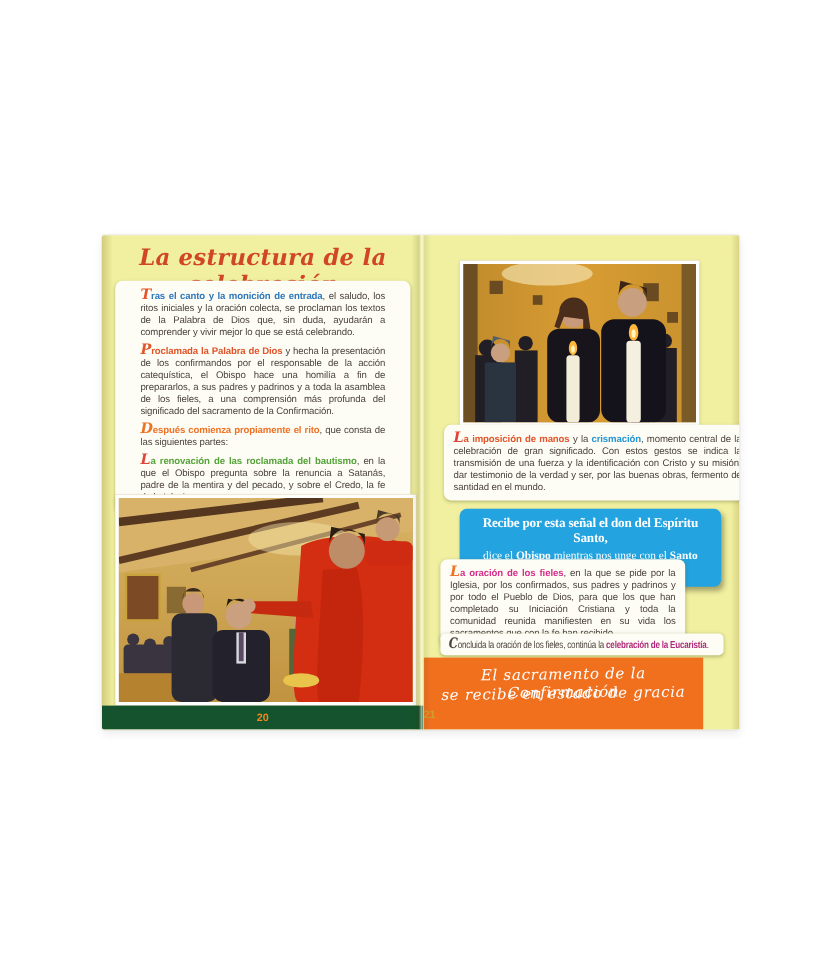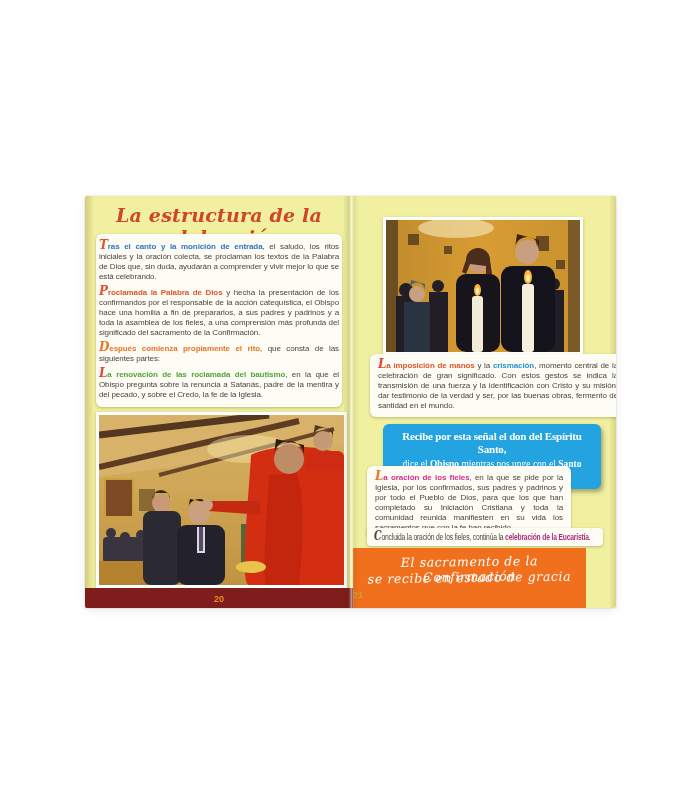--- a/index.html
+++ b/index.html
@@ -29,27 +29,27 @@
   b.lead{font-weight:bold;}
   .c-redorange{color:#e0552b;}
   .c-blue{color:#2e77bd;}
   .c-orange{color:#ee7226;}
   .c-red{color:#e04438;}
   .c-green{color:#55a339;}
   .c-skyblue{color:#2594d2;}
   .c-magenta{color:#d62e8c;}
   .c-darkmagenta{color:#ae2a7a;font-weight:bold;}
   .c-dark{color:#4c443c;}
-  .left-box{left:11px;top:38px;width:246px;padding:7px 3px;box-sizing:border-box;}
+  .left-box{left:11px;top:38px;width:246px;padding:7px 21px;box-sizing:border-box;}
   .photo{position:absolute;border:3px solid #ffffff;box-sizing:border-box;
     box-shadow:0 1px 3px rgba(90,85,40,0.3);overflow:hidden;background:#c8a157;}
   .photo-left{left:11px;top:216px;width:251px;height:176px;}
   .photo-right{left:30px;top:21px;width:200px;height:138px;}
   .pagenum-strip{position:absolute;left:0;top:392px;width:100%;height:20px;
-    background:#7f1d1d;text-align:center;}
+    background:#14532d;text-align:center;}
   .pagenum-left{font-weight:bold;font-size:9px;color:#ef8b1e;line-height:20px;}
   .box1{left:17px;top:158px;width:256px;padding:6px 8px;box-sizing:border-box;}
   .banner{position:absolute;left:30px;top:228px;width:218px;box-sizing:border-box;
     background:#23a3e0;border-radius:6px;padding:6px 6px 7px 6px;text-align:center;color:#ffffff;
     box-shadow:2px 3px 4px rgba(95,90,50,0.5);font-family:Liberation Serif, serif;}
   .banner-line1{font-weight:bold;font-size:11px;line-height:13px;letter-spacing:-0.2px;}
   .banner-line2{font-size:9.5px;line-height:12px;margin-top:2px;}
   .box2{left:14px;top:270px;width:204px;padding:6px 8px;box-sizing:border-box;}
   .concluida{left:14px;top:332px;width:236px;padding:4px 7px;box-sizing:border-box;
     border-radius:4px;overflow:hidden;}

